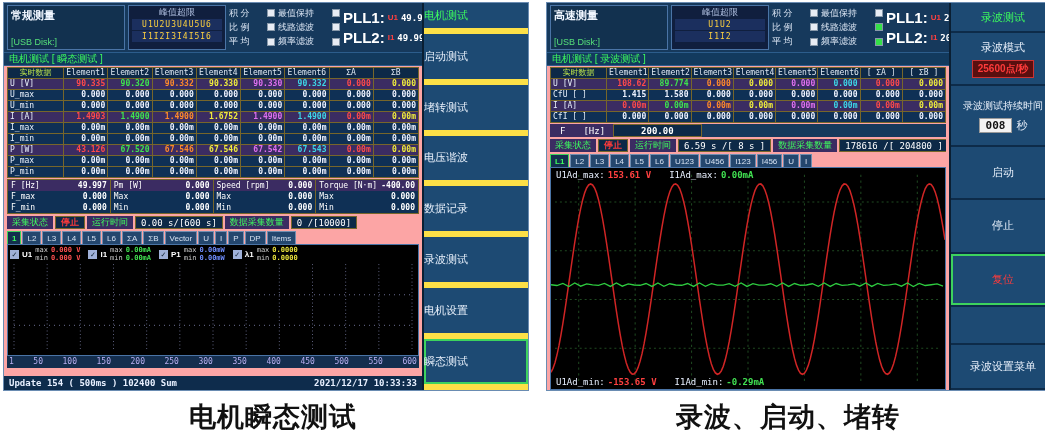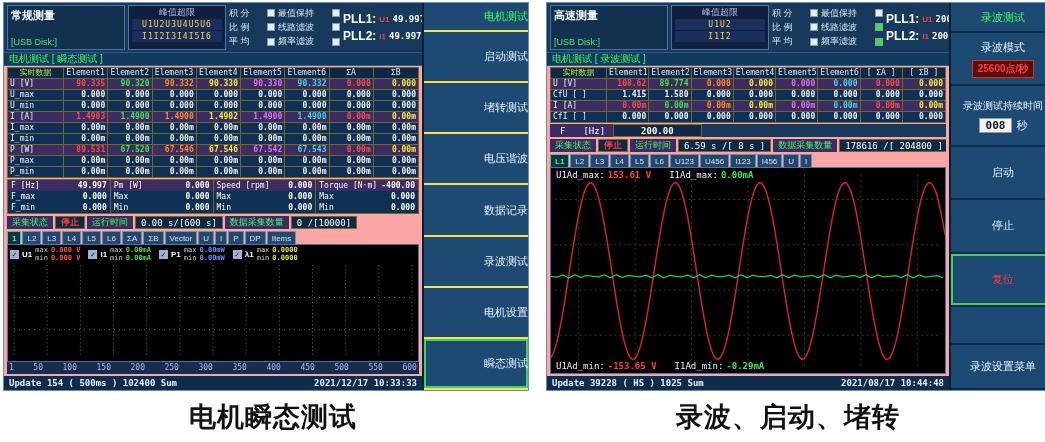--- a/index.html
+++ b/index.html
@@ -17,21 +17,21 @@
 .peak-label{font-size:9px;color:#aebede;line-height:11px}
 .peak-line{font-size:8px;letter-spacing:1px;color:#ffd23e;background:#1b2f5e;margin:1px 2px;font-family:"DejaVu Sans Mono",monospace;line-height:11px;white-space:nowrap;overflow:hidden}
 .hdr-toggles{display:flex;flex-direction:column;justify-content:space-around;width:46px;padding:1px 0}
 .hdr-toggles.wide{width:62px}
 .tog-row{display:flex;justify-content:space-between;align-items:center}
 .tog-label{font-size:9px;color:#dce6f4;white-space:nowrap}
 .tog-box{width:8px;height:8px;background:#e8edf5;border:1px solid #8899aa;flex:0 0 auto}
 .tog-box.on{background:#35e048}
 .hdr-pll{display:flex;flex-direction:column;justify-content:center;gap:3px;flex:1;min-width:0}
 .pll-row{display:flex;align-items:center;white-space:nowrap}
-.pll-name{color:#ffffff;font-weight:bold;font-size:12px}
+.pll-name{color:#ffffff;font-weight:bold;font-size:15px}
 .pll-src{color:#ff4040;font-size:8px;margin:0 3px;font-weight:bold}
 .pll-val{color:#ffffff;font-weight:bold;font-size:9px;font-family:"DejaVu Sans Mono",monospace}
 
 .subhdr{height:13px;font-size:10px;color:#3dfc5e;padding:0 5px;display:flex;align-items:center;background:#123a5e;border-bottom:1px solid #2c5d8c;white-space:nowrap;overflow:hidden}
 
 .dtable{margin:1px 3px 0;border:1px solid #77662a;font-family:"DejaVu Sans Mono",monospace;background:#0f3055}
 .trow{display:grid;grid-template-columns:56px repeat(8,1fr);border-bottom:1px solid #77662a}
 .trow:last-child{border-bottom:none}
 .tcell{font-size:8px;line-height:10px;padding:0 2px;text-align:right;border-right:1px solid #77662a;overflow:hidden;white-space:nowrap}
 .tcell:last-child{border-right:none}
@@ -74,24 +74,24 @@
 .mm{display:flex;flex-direction:column}
 .mmline{font-size:7px;line-height:8px;color:#cccccc;font-family:"DejaVu Sans Mono",monospace;display:flex;gap:3px;white-space:nowrap}
 .mmv{font-weight:bold}
 .wtop{position:absolute;top:2px;left:5px;display:flex;gap:18px;font-size:9px}
 .wbot{position:absolute;bottom:2px;left:5px;display:flex;gap:18px;font-size:9px}
 .wl{display:flex;gap:3px;white-space:nowrap}
 .wlp{color:#e8f0ff;font-family:"DejaVu Sans Mono",monospace}
 .wlv{font-weight:bold;font-family:"DejaVu Sans Mono",monospace}
 
 .xrow{display:flex;justify-content:space-between;margin:0 3px;font-size:8px;color:#b9aff0;font-family:"DejaVu Sans Mono",monospace;padding:1px 2px;background:#142e4e;height:12px;overflow:hidden}
-.bbar{height:14px;background:#0e2c4c;display:flex;justify-content:space-between;align-items:center;font-size:9px;color:#e8f0ff;font-weight:bold;padding:0 5px;font-family:"DejaVu Sans Mono",monospace;margin-top:2px;white-space:nowrap}
+.bbar{height:14px;background:#0e2c4c;display:flex;justify-content:space-between;align-items:center;font-size:9px;color:#e8f0ff;font-weight:bold;padding:0 5px;font-family:"DejaVu Sans Mono",monospace;margin-top:8px;white-space:nowrap}
 
 .menu{width:106px;background:#1d4a73;border-left:2px solid #0a1f33;display:flex;flex-direction:column}
-.menu-item{flex:1;display:flex;align-items:center;justify-content:flex-end;color:#e8f0fb;font-size:11px;border-bottom:2px solid #fde047;text-align:center;cursor:default}
+.menu-item{flex:1;display:flex;align-items:center;justify-content:flex-start;color:#e8f0fb;font-size:11px;border-bottom:6px solid #fde047;text-align:center;cursor:default}
 .menu-item.mtitle-item{flex:0.55}
 .menu-item.mtitle-item .mtext{color:#3dfc5e}
 .menu-item.msel{box-shadow:inset 0 0 0 2px #3dd35e}
 .menu-sec{display:flex;flex-direction:column;align-items:center;justify-content:center;gap:5px;color:#e8f0fb;font-size:11px;border-bottom:2px solid #0d2b49;text-align:center;cursor:default}
 .menu-sec.title{flex:0.55}.menu-sec.title span{color:#3dfc5e}
 .menu-sec.grow{flex:1}
 .menu-sec.grow-lg{flex:1.15}
 .menu-sec.spacer{flex:0.7}
 .menu-sec.sm{flex:0.85}
 .menu-sec.selgreen{box-shadow:inset 0 0 0 2px #3dd35e}
@@ -206,21 +206,21 @@
           <span class="tcell tval" style="color: rgb(238, 242, 255);">0.000</span>
           <span class="tcell tval" style="color: rgb(238, 242, 255);">0.000</span>
           <span class="tcell tval" style="color: rgb(238, 242, 255);">0.000</span>
           <span class="tcell tval" style="color: rgb(238, 242, 255);">0.000</span>
         </div>
         <div class="trow tmain">
           <span class="tcell tlabel">I [A]</span>
           <span class="tcell tval" style="color: rgb(255, 74, 74);">1.4903</span>
           <span class="tcell tval" style="color: rgb(62, 228, 78);">1.4900</span>
           <span class="tcell tval" style="color: rgb(255, 138, 42);">1.4900</span>
-          <span class="tcell tval" style="color: rgb(240, 237, 60);">1.4902</span>
+          <span class="tcell tval" style="color: rgb(240, 237, 60);">1.6752</span>
           <span class="tcell tval" style="color: rgb(224, 112, 240);">1.4900</span>
           <span class="tcell tval" style="color: rgb(60, 216, 232);">1.4900</span>
           <span class="tcell tval" style="color: rgb(255, 74, 74);">0.00m</span>
           <span class="tcell tval" style="color: rgb(240, 237, 60);">0.00m</span>
         </div>
         <div class="trow tsub">
           <span class="tcell tlabel">I_max</span>
           <span class="tcell tval" style="color: rgb(238, 242, 255);">0.00m</span>
           <span class="tcell tval" style="color: rgb(238, 242, 255);">0.00m</span>
           <span class="tcell tval" style="color: rgb(238, 242, 255);">0.00m</span>
@@ -236,21 +236,21 @@
           <span class="tcell tval" style="color: rgb(238, 242, 255);">0.00m</span>
           <span class="tcell tval" style="color: rgb(238, 242, 255);">0.00m</span>
           <span class="tcell tval" style="color: rgb(238, 242, 255);">0.00m</span>
           <span class="tcell tval" style="color: rgb(238, 242, 255);">0.00m</span>
           <span class="tcell tval" style="color: rgb(238, 242, 255);">0.00m</span>
           <span class="tcell tval" style="color: rgb(238, 242, 255);">0.00m</span>
           <span class="tcell tval" style="color: rgb(238, 242, 255);">0.00m</span>
         </div>
         <div class="trow tmain">
           <span class="tcell tlabel">P [W]</span>
-          <span class="tcell tval" style="color: rgb(255, 74, 74);">89.531</span>
+          <span class="tcell tval" style="color: rgb(255, 74, 74);">43.126</span>
           <span class="tcell tval" style="color: rgb(62, 228, 78);">67.520</span>
           <span class="tcell tval" style="color: rgb(255, 138, 42);">67.546</span>
           <span class="tcell tval" style="color: rgb(240, 237, 60);">67.546</span>
           <span class="tcell tval" style="color: rgb(224, 112, 240);">67.542</span>
           <span class="tcell tval" style="color: rgb(60, 216, 232);">67.543</span>
           <span class="tcell tval" style="color: rgb(255, 74, 74);">0.00m</span>
           <span class="tcell tval" style="color: rgb(240, 237, 60);">0.00m</span>
         </div>
         <div class="trow tsub">
           <span class="tcell tlabel">P_max</span>
@@ -651,24 +651,20 @@
           <div class="wl">
             <span class="wlp">U1Ad_min:</span>
             <span class="wlv" style="color: rgb(255, 64, 64);">-153.65 V</span>
           </div>
           <div class="wl">
             <span class="wlp">I1Ad_min:</span>
             <span class="wlv" style="color: rgb(65, 224, 81);">-0.29mA</span>
           </div>
         </div>
     </div>
-    <div class="bbar">
-      <span>Update  39228 (  HS  ) 1025 Sum</span>
-      <span>2021/08/17 10:44:48</span>
-    </div>
   </div>
   <div class="menu">
     <div class="menu-sec title">
       <span>录波测试</span>
     </div>
     <div class="menu-sec grow">
       <div class="mlabel">录波模式</div>
       <div class="mode-badge">25600点/秒</div>
     </div>
     <div class="menu-sec grow-lg">

